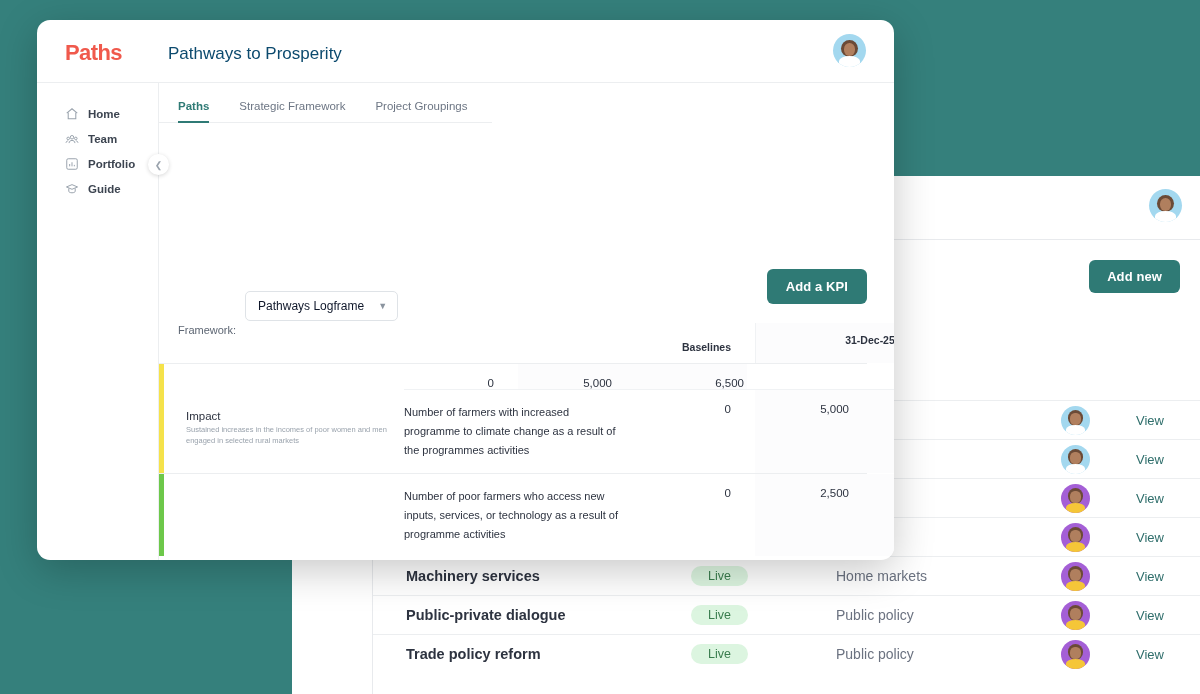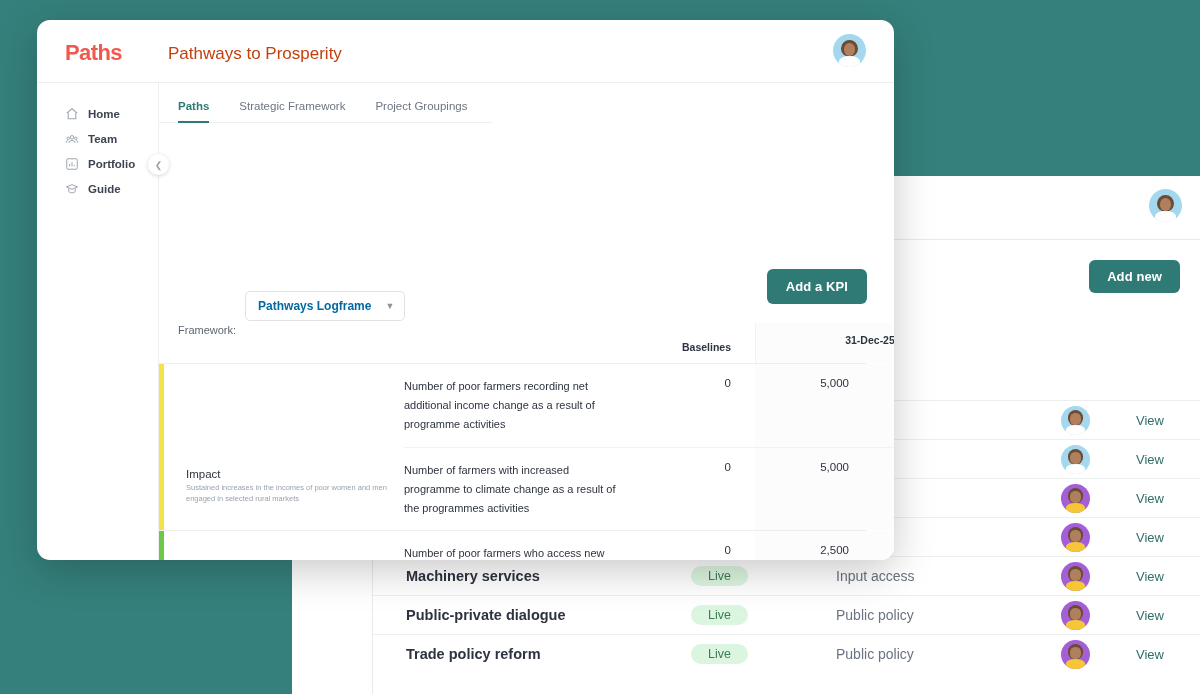--- a/index.html
+++ b/index.html
@@ -178,21 +178,21 @@
     left: 28px; top: 20px;
     font-size: 22px;
     font-weight: bold;
     color: #f0594c;
     letter-spacing: -0.6px;
   }
   #modal-title {
     position: absolute;
     left: 131px; top: 24px;
     font-size: 17px;
-    color: #c2410c;
+    color: #0c4a6e;
   }
   #modal-avatar {
     position: absolute;
     right: 28px; top: 14px;
   }
 
   #modal-body {
     position: relative;
     height: 477px;
     display: flex;
@@ -276,22 +276,22 @@
     align-items: center;
     gap: 14px;
     border: 1px solid #dfe3e7;
     border-radius: 5px;
     padding: 7px 10px 7px 12px;
     background: #fff;
     cursor: pointer;
   }
   #framework-value {
     font-size: 12px;
-    color: #0369a1;
-    font-weight: bold;
+    color: #0f172a;
+    font-weight: normal;
   }
   #framework-chev { font-size: 9px; color: #8b949f; }
 
   #add-kpi {
     position: absolute;
     right: 27px; top: 186px;
     padding: 10px 19px;
     font-size: 13px;
   }
 
@@ -442,21 +442,21 @@
       <div class="bg-row-avatar-cell">
         <span class="avatar purp"><span class="head"></span><span class="face"></span><span class="body"></span></span>
       </div>
       <div class="bg-row-view">View</div>
     </div>
     <div class="bg-row">
       <div class="bg-row-name">Machinery services</div>
       <div class="bg-row-badge-cell">
         <span class="badge-live">Live</span>
       </div>
-      <div class="bg-row-cat">Input access</div>
+      <div class="bg-row-cat">Home markets</div>
       <div class="bg-row-avatar-cell">
         <span class="avatar purp"><span class="head"></span><span class="face"></span><span class="body"></span></span>
       </div>
       <div class="bg-row-view">View</div>
     </div>
     <div class="bg-row">
       <div class="bg-row-name">Public-private dialogue</div>
       <div class="bg-row-badge-cell">
         <span class="badge-live">Live</span>
       </div>
@@ -577,21 +577,20 @@
             <i style="background:#f5e24a"></i>
           </div>
           <div class="band-label">
             <div class="band-label-inner" style="bottom:26px">
               <div class="band-title">Impact</div>
               <div class="band-sub">Sustained increases in the incomes of poor women and men engaged in selected rural markets</div>
             </div>
           </div>
           <div class="band-rows">
             <div class="kpi-row">
-              <div class="kpi-text">Number of poor farmers recording net additional income change as a result of programme activities</div>
               <div class="kpi-num num-base">0</div>
               <div class="kpi-num num-target">5,000</div>
               <div class="kpi-num num-actual">6,500</div>
             </div>
             <div class="kpi-row">
               <div class="kpi-text">Number of farmers with increased programme to climate change as a result of the programmes activities</div>
               <div class="kpi-num num-base">0</div>
               <div class="kpi-num num-target">5,000</div>
               <div class="kpi-num num-actual">3,500</div>
             </div>

